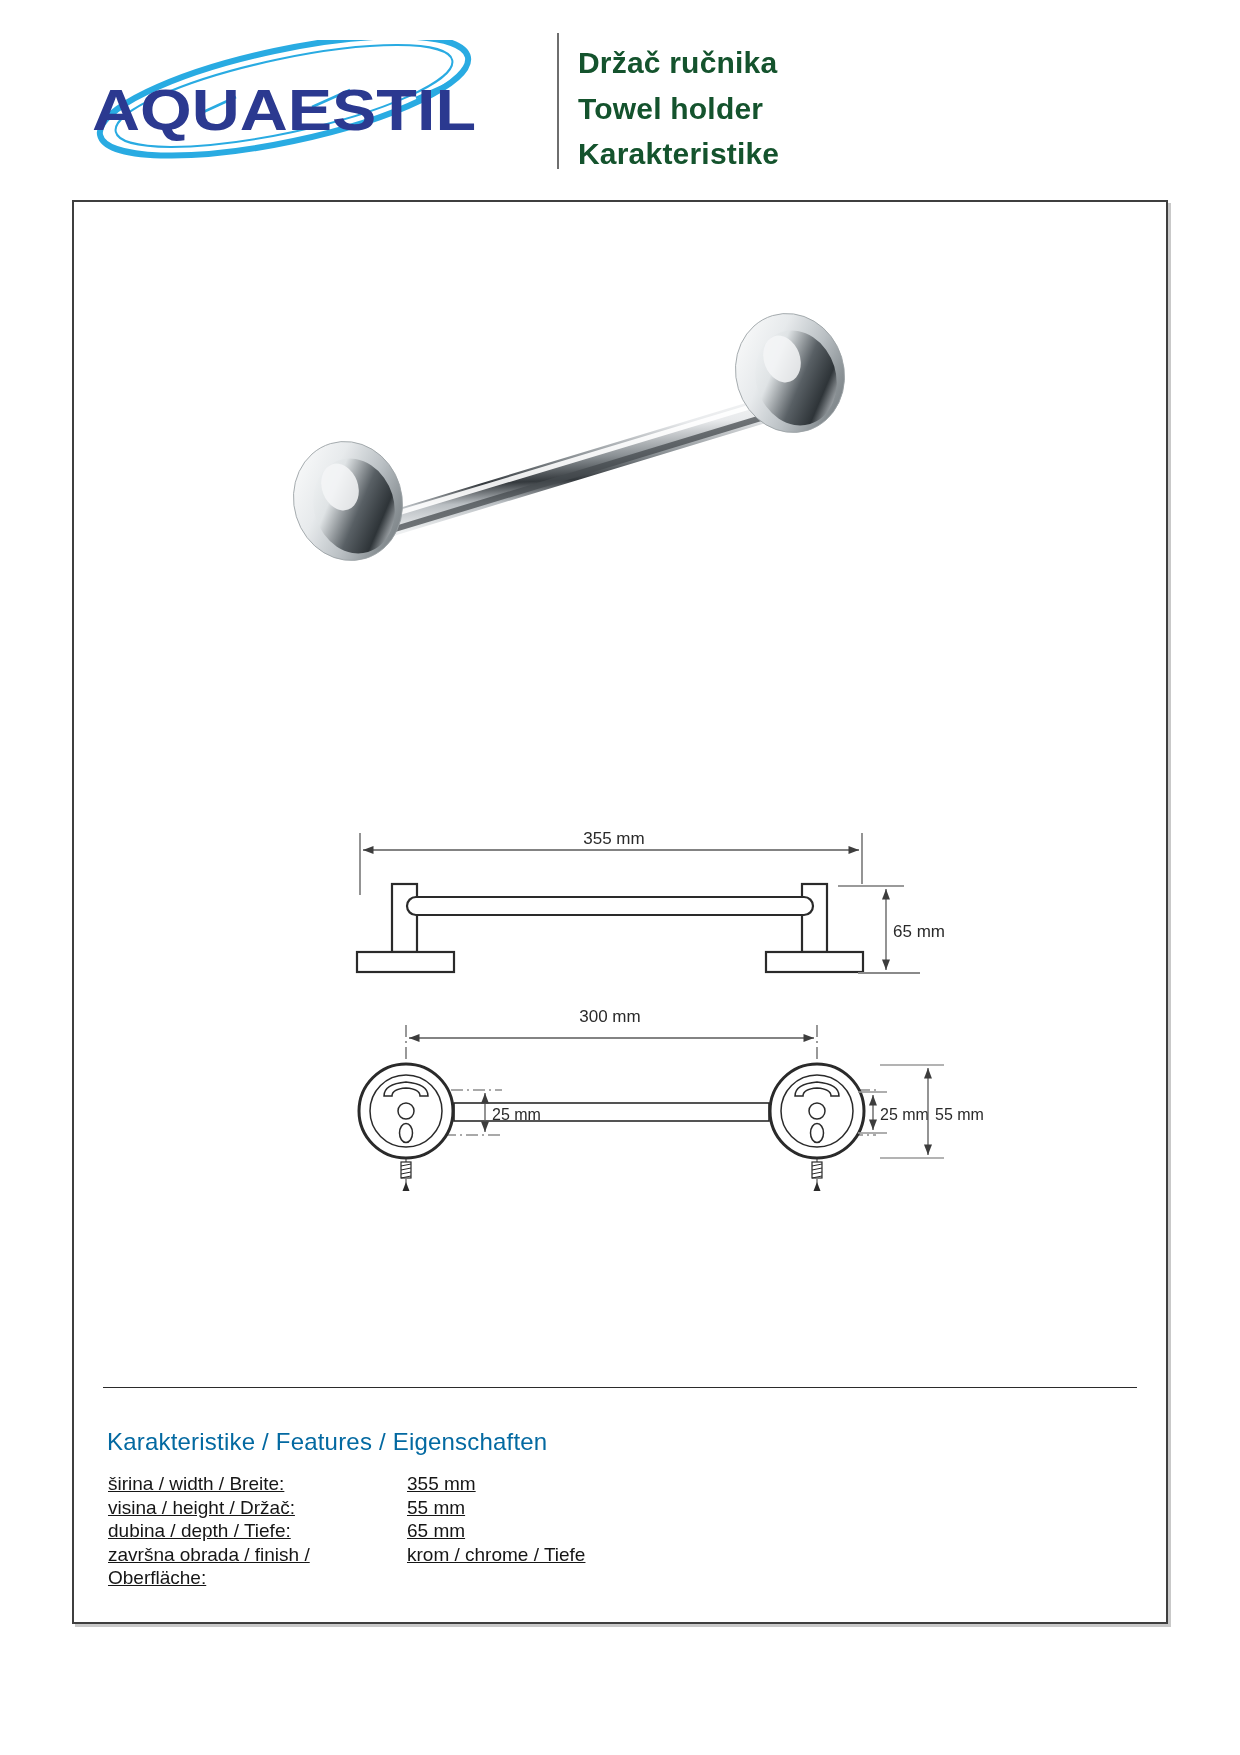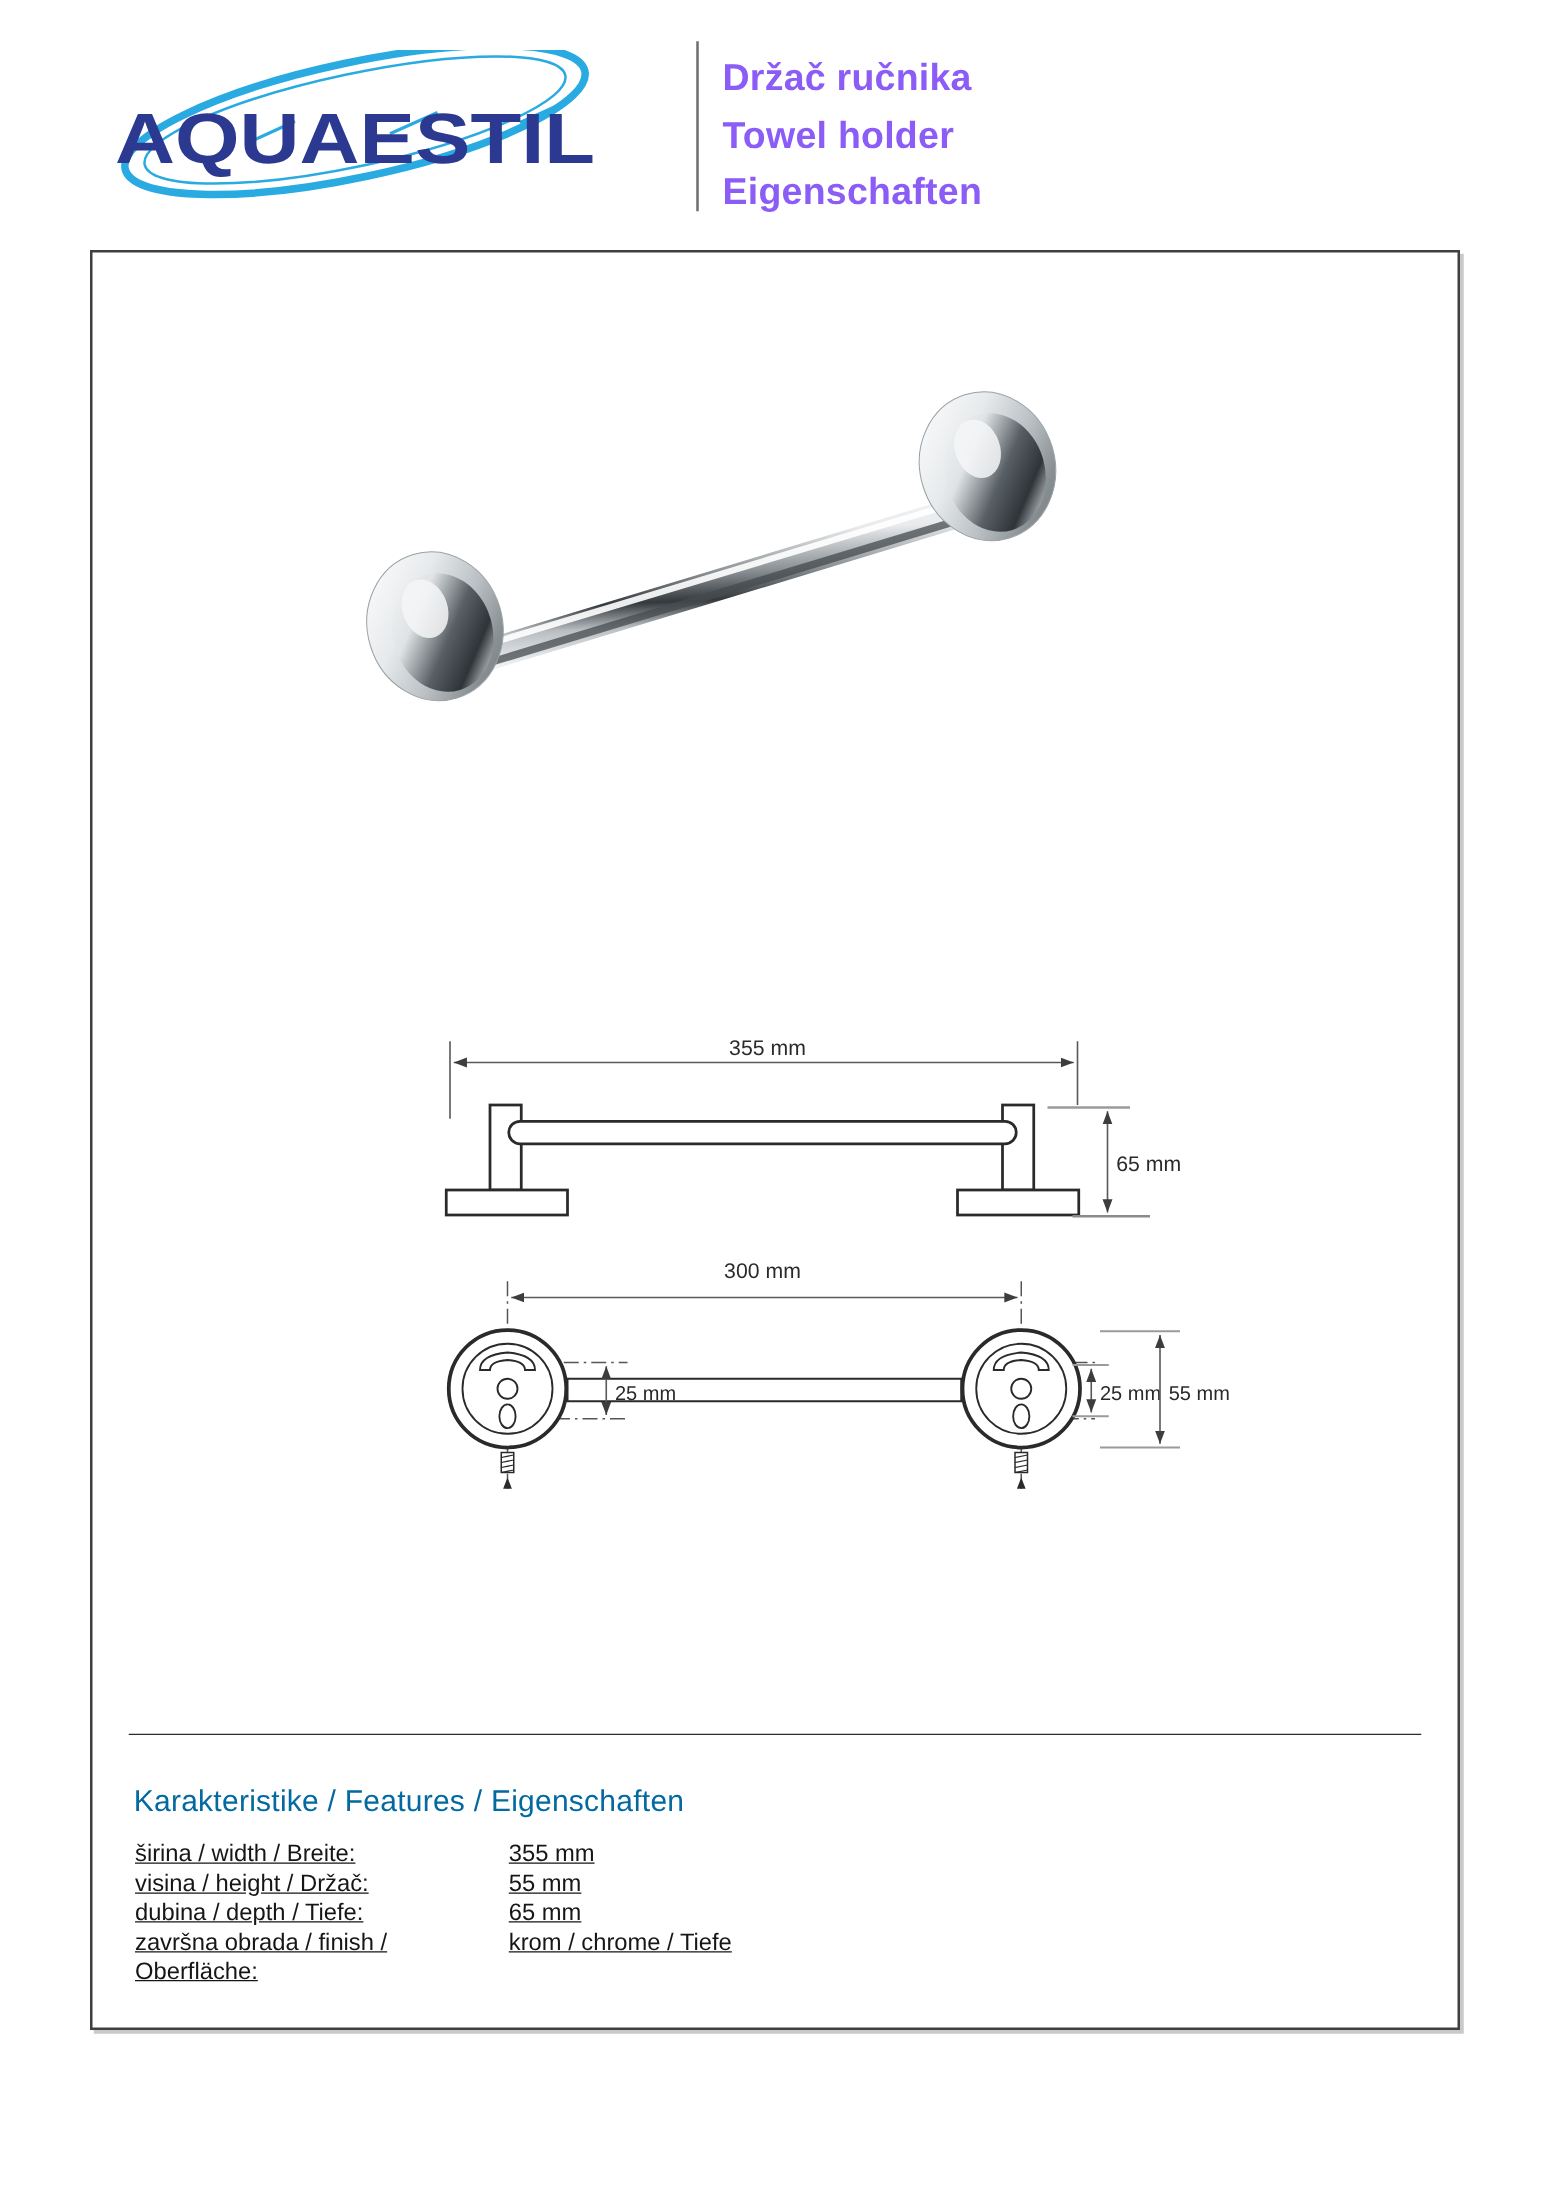--- a/index.html
+++ b/index.html
@@ -2,21 +2,21 @@
 <html><head>
 <meta charset="utf-8">
 <style>
   html,body{margin:0;padding:0;background:#ffffff;}
   .page{position:relative;width:1240px;height:1755px;background:#ffffff;overflow:hidden;
         font-family:"Liberation Sans", sans-serif;color:#1b1b1b;}
   .abs{position:absolute;}
   
   .divider{position:absolute;left:557px;top:33px;width:2px;height:136px;background:#6e6e6e;}
   .titles{position:absolute;left:578px;top:40px;line-height:45.5px;font-size:30px;
-          font-weight:600;color:#8b5cf6;letter-spacing:0.2px;}
+          font-weight:600;color:#14532d;letter-spacing:0.2px;}
   
   .spec-box{position:absolute;left:72px;top:200px;width:1096px;height:1424px;
             border:2px solid #3f3f3f;box-sizing:border-box;background:#ffffff;
             box-shadow:3px 3px 0 #c9c9c9;}
   .rule{position:absolute;left:103px;top:1387px;width:1034px;height:0;
         border-top:1.6px solid #2b2b2b;}
   .features-heading{position:absolute;left:107px;top:1428px;font-size:24px;color:#0369a1;
                     font-weight:400;letter-spacing:0.2px;}
   .features-table{position:absolute;left:108px;top:1472px;font-size:19px;line-height:23.6px;color:#161616;}
   .feat-row{display:flex;text-decoration:underline;}
@@ -40,21 +40,21 @@
       </g>
       <text x="8" y="90" font-size="57" font-weight="bold" fill="#2B3990" textLength="384" lengthAdjust="spacingAndGlyphs">AQUAESTIL</text>
     </svg>
   </div>
 
   <div class="divider"></div>
 
   <div class="titles">
     <div>Držač ručnika</div>
     <div>Towel holder</div>
-    <div>Eigenschaften</div>
+    <div>Karakteristike</div>
   </div>
 
   <div class="spec-box"></div>
 
   <div class="abs" style="left:270px;top:285px;width:640px;height:310px;">
     <svg width="640" height="310" viewBox="0 0 640 310">
       <defs>
         <linearGradient id="gBar" x1="0" y1="0" x2="0.15" y2="1">
           <stop offset="0" stop-color="#fdfdfd"></stop>
           <stop offset="0.30" stop-color="#e8eaec"></stop>

